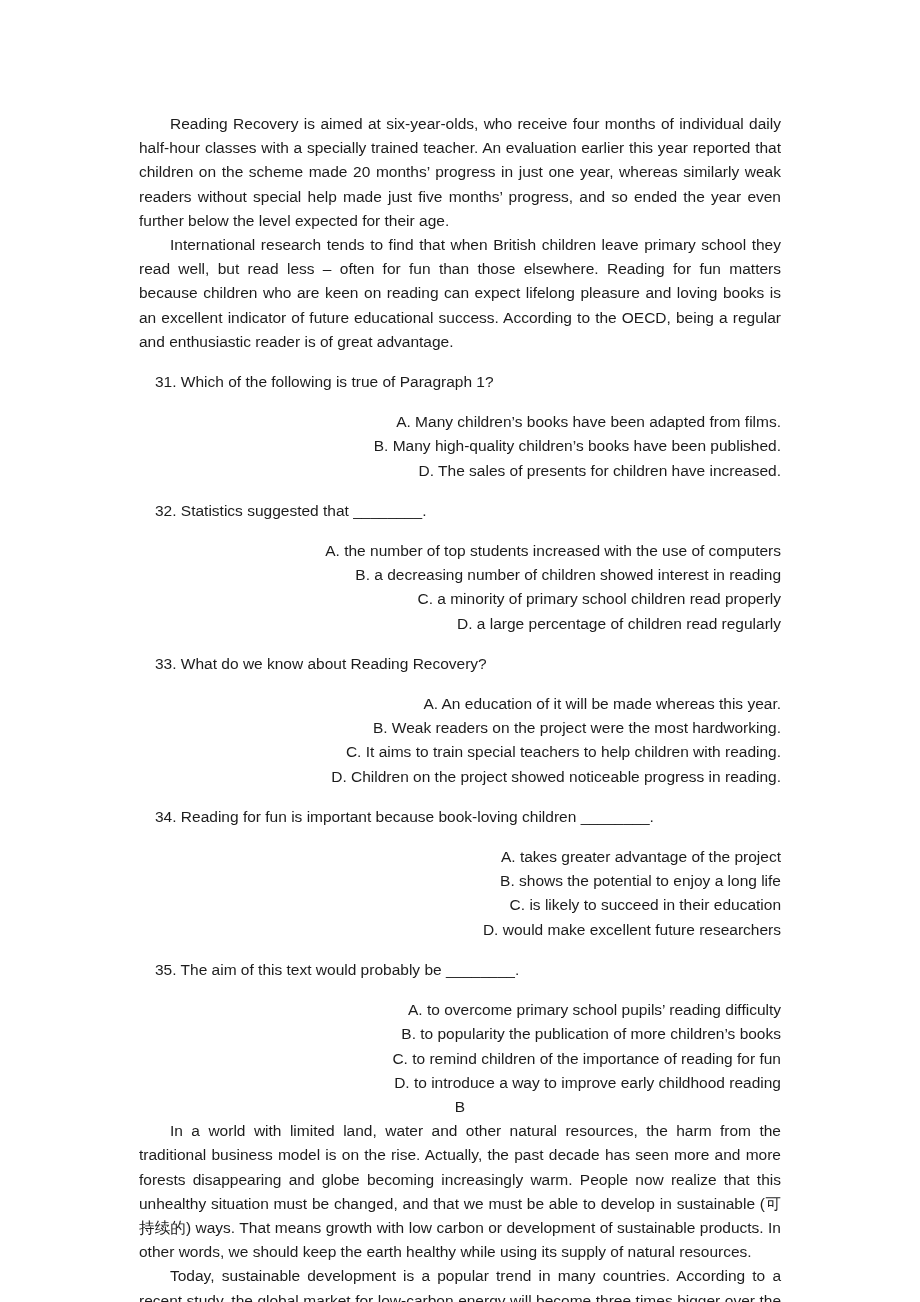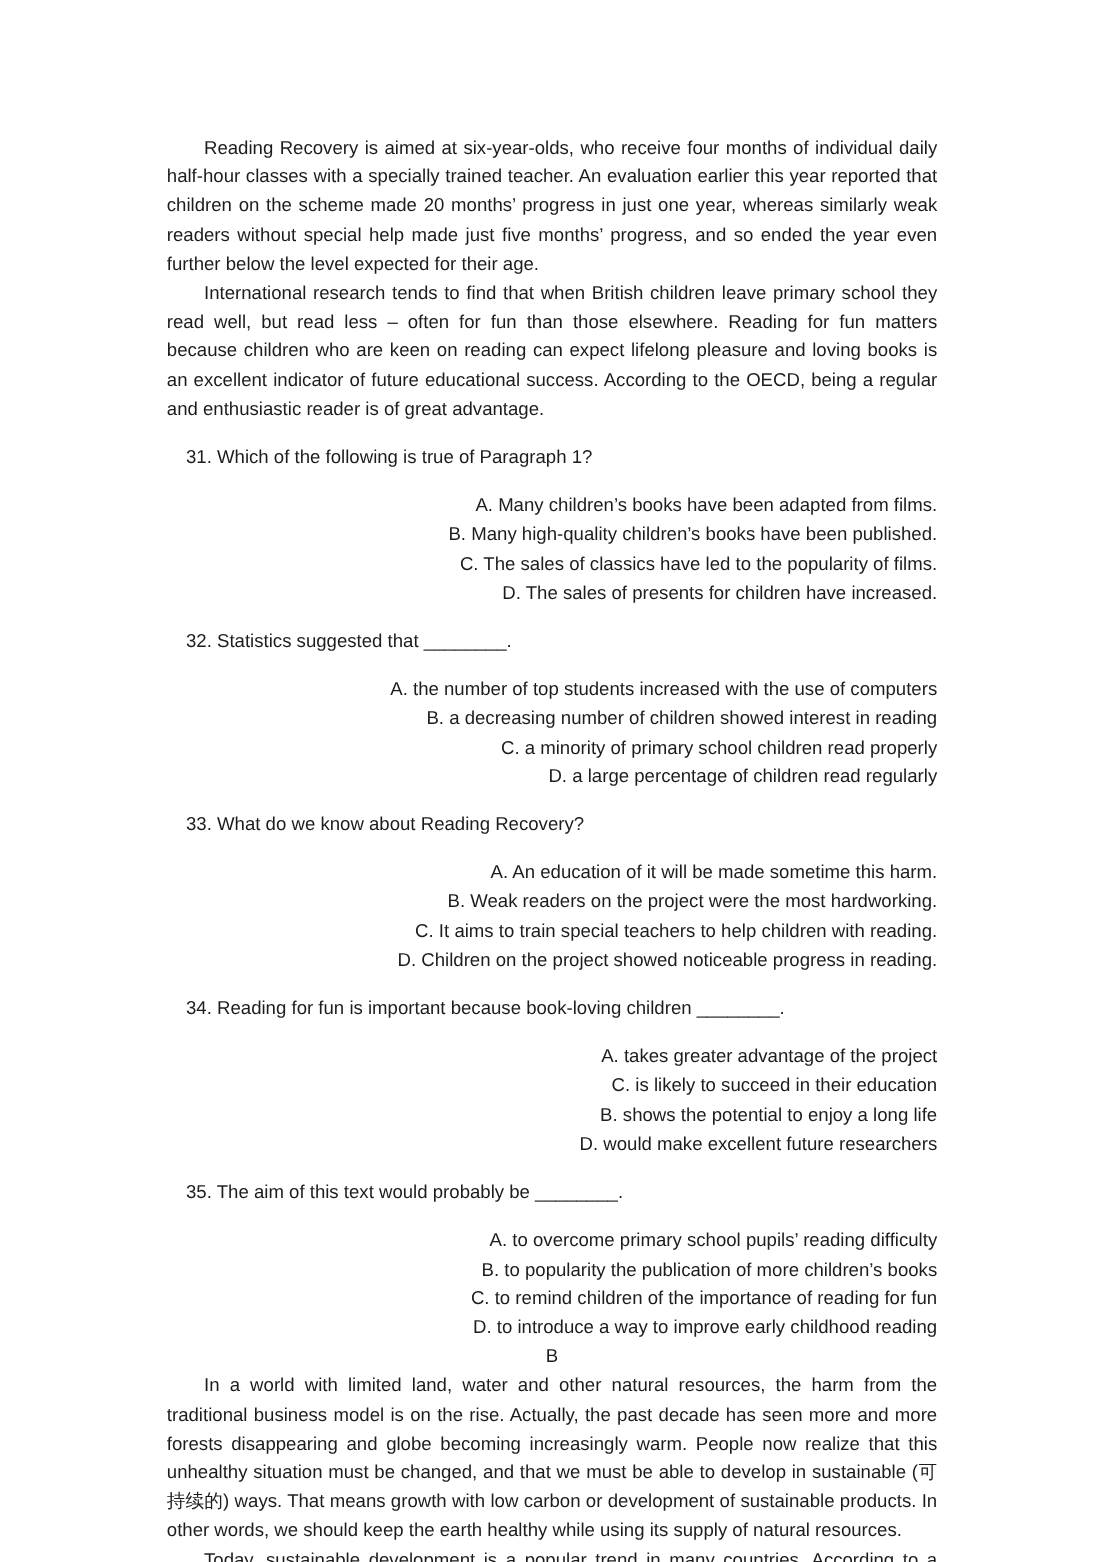--- a/index.html
+++ b/index.html
@@ -55,45 +55,44 @@
 <div class="page">
   <div class="content">
 
     <p class="para">Reading Recovery is aimed at six-year-olds, who receive four months of individual daily half-hour classes with a specially trained teacher. An evaluation earlier this year reported that children on the scheme made 20 months’ progress in just one year, whereas similarly weak readers without special help made just five months’ progress, and so ended the year even further below the level expected for their age.</p>
     <p class="para">International research tends to find that when British children leave primary school they read well, but read less – often for fun than those elsewhere. Reading for fun matters because children who are keen on reading can expect lifelong pleasure and loving books is an excellent indicator of future educational success. According to the OECD, being a regular and enthusiastic reader is of great advantage.</p>
 
     <div class="question">
       <div class="stem">31. Which of the following is true of Paragraph 1?</div>
       <div class="option">A. Many children’s books have been adapted from films.</div>
       <div class="option">B. Many high-quality children’s books have been published.</div>
-      <div class="option">C. The sales of classics have led to the popularity of films.</div>
       <div class="option">D. The sales of presents for children have increased.</div>
     </div>
 
     <div class="question">
       <div class="stem">32. Statistics suggested that ________.</div>
       <div class="option">A. the number of top students increased with the use of computers</div>
       <div class="option">B. a decreasing number of children showed interest in reading</div>
       <div class="option">C. a minority of primary school children read properly</div>
       <div class="option">D. a large percentage of children read regularly</div>
     </div>
 
     <div class="question">
       <div class="stem">33. What do we know about Reading Recovery?</div>
-      <div class="option">A. An education of it will be made sometime this harm.</div>
+      <div class="option">A. An education of it will be made whereas this year.</div>
       <div class="option">B. Weak readers on the project were the most hardworking.</div>
       <div class="option">C. It aims to train special teachers to help children with reading.</div>
       <div class="option">D. Children on the project showed noticeable progress in reading.</div>
     </div>
 
     <div class="question">
       <div class="stem">34. Reading for fun is important because book-loving children ________.</div>
       <div class="option">A. takes greater advantage of the project</div>
+      <div class="option">B. shows the potential to enjoy a long life</div>
       <div class="option">C. is likely to succeed in their education</div>
-      <div class="option">B. shows the potential to enjoy a long life</div>
       <div class="option">D. would make excellent future researchers</div>
     </div>
 
     <div class="question">
       <div class="stem">35. The aim of this text would probably be ________.</div>
       <div class="option">A. to overcome primary school pupils’ reading difficulty</div>
       <div class="option">B. to popularity the publication of more children’s books</div>
       <div class="option">C. to remind children of the importance of reading for fun</div>
       <div class="option">D. to introduce a way to improve early childhood reading</div>
     </div>

